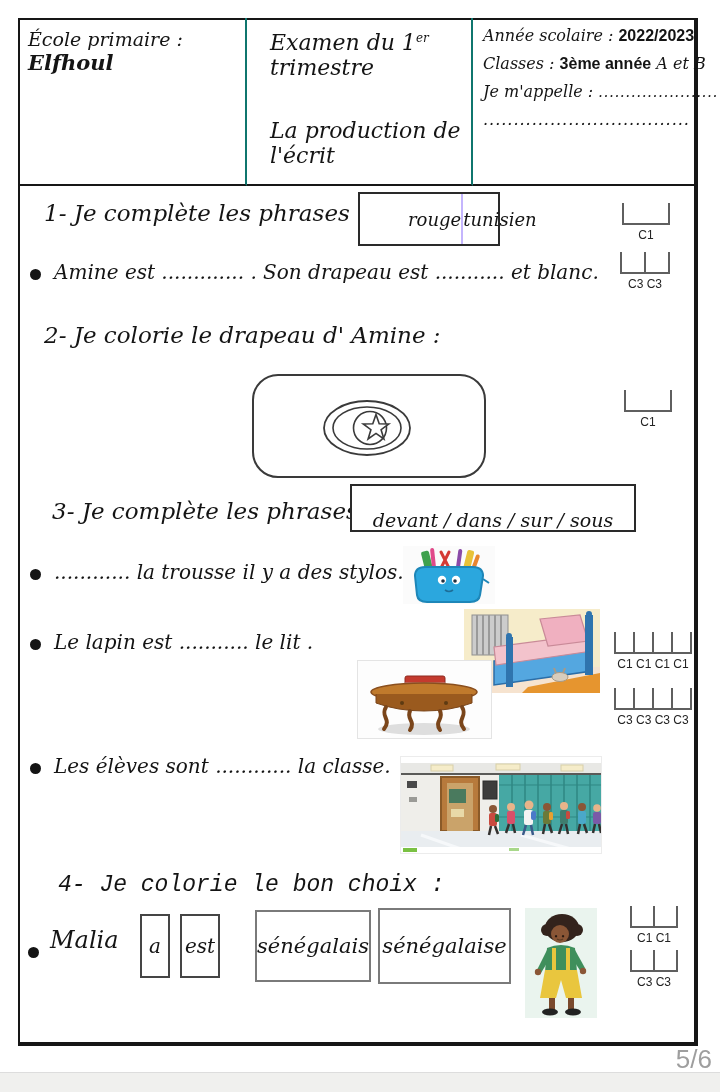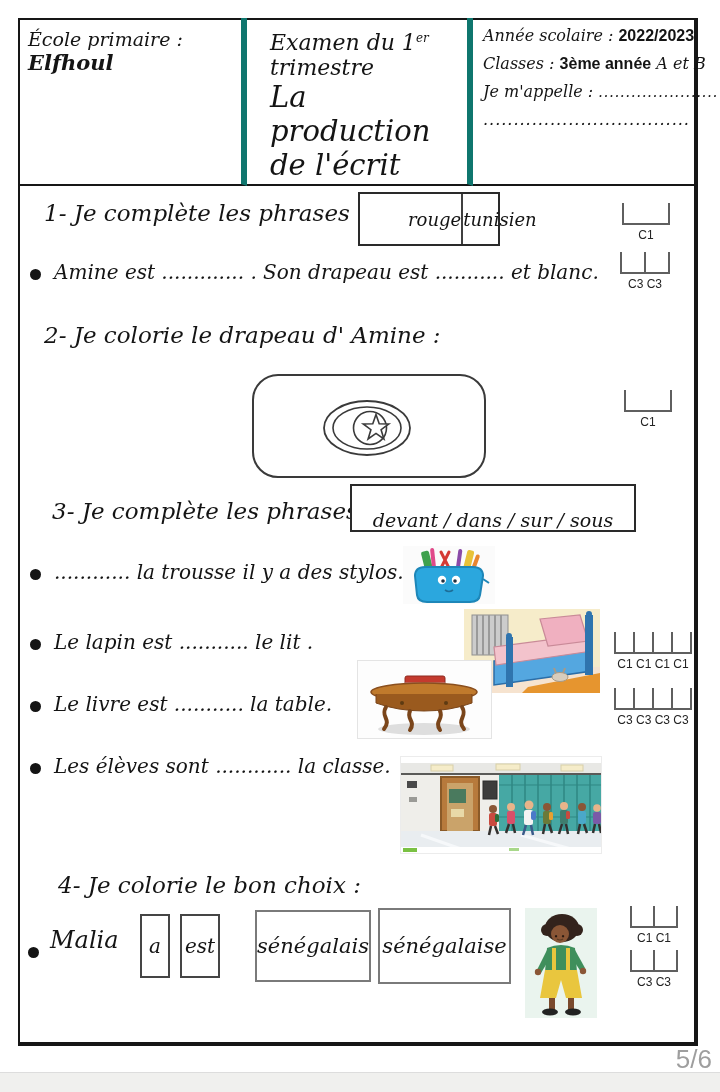--- a/index.html
+++ b/index.html
@@ -8,41 +8,41 @@
          font-family:"DejaVu Serif",serif;color:#141414;}
   .abs{position:absolute;}
   .hand{font-family:"DejaVu Serif",serif;font-style:italic;color:#141414;}
 
   
   .frame{left:18px;top:18px;width:674px;height:1022px;
          border:2px solid #161616;border-right-width:4px;border-bottom-width:4px;}
 
   
   .hdr{left:18px;top:18px;width:676px;height:168px;display:flex;}
-  .hdr-cell{border-right:6px solid #0f766e;border-bottom:2px solid #161616;box-sizing:border-box;height:168px;}
+  .hdr-cell{border-right:2px solid #0f766e;border-bottom:2px solid #161616;box-sizing:border-box;height:168px;}
   .hdr-c1{width:229px;padding:10px 6px 0 10px;}
   .hdr-c2{width:226px;padding:12px 6px 0 23px;}
   .hdr-c3{width:221px;border-right:none;padding:8px 6px 0 10px;}
   .hdr-school{font-size:19px;}
   .hdr-school b{font-size:21px;}
   .exam-line1{font-size:22px;}
   .exam-line1 sup{font-size:12px;}
-  .exam-line2{font-size:29px;}
+  .exam-line2{font-size:22px;margin-top:38px;}
   .hdr-c3 .row{font-size:16px;margin-bottom:9px;white-space:nowrap;}
   .hdr-c3 .bold-print{font-family:"Liberation Sans",sans-serif;font-weight:bold;font-style:normal;font-size:16px;}
   .dotline{font-size:14px;letter-spacing:1px;overflow:hidden;white-space:nowrap;}
 
   .qtitle{font-size:23px;white-space:nowrap;}
   .sentence{font-size:20px;white-space:nowrap;}
   .bullet-dot{width:11px;height:11px;border-radius:50%;background:#141414;margin-top:9px;flex:0 0 auto;}
   .brow{display:flex;gap:13px;}
 
   .choicebox{border:2px solid #2a2a2a;display:flex;align-items:stretch;background:#fff;box-sizing:border-box;}
   .choicecell{display:flex;align-items:center;justify-content:center;font-size:18px;}
-  .cb-divider{border-right:2px solid #404040;margin-left:48px;}
+  .cb-divider{border-right:2px solid #c4b5fd;margin-left:48px;}
 
   .optbox{border:2px solid #454545;display:flex;align-items:center;justify-content:center;
           background:#fff;box-sizing:border-box;font-size:20px;}
   .optbox.gray{border-color:#7a7a7a;}
 
   
   .mark{text-align:center;}
   .mbox{display:flex;border:2px solid #5f5f5f;border-top:none;height:22px;box-sizing:border-box;}
   .mcell{border-right:2px solid #5f5f5f;}
   .mcell:last-child{border-right:none;}
@@ -196,24 +196,20 @@
   <div class="abs mark" style="left:614px;top:632px;width:78px;">
     <div class="mbox">
         <div class="mcell" style="flex:1;"></div>
         <div class="mcell" style="flex:1;"></div>
         <div class="mcell" style="flex:1;"></div>
         <div class="mcell" style="flex:1;"></div>
       </div>
     <div class="mlabel">C1 C1 C1 C1</div>
   </div>
 
-  <div class="abs brow" style="left:30px;top:692px;">
-    <div class="bullet-dot"></div>
-    <div class="hand sentence">Le livre est ........... la table.</div>
-  </div>
 
   <svg class="abs imgpanel" style="left:357px;top:660px;border:1px solid #e4e4e4;" width="133" height="77" viewBox="0 0 133 77">
     <rect x="0" y="0" width="133" height="77" fill="#fdfdfd"></rect>
     <ellipse cx="66" cy="68" rx="46" ry="6" fill="#dedede"></ellipse>
     <rect x="47" y="15" width="40" height="9" rx="2" fill="#c43a2e" stroke="#8e2a20"></rect>
     <rect x="47" y="22" width="40" height="3.5" fill="#eeeeee" stroke="#bbbbbb" stroke-width="0.7"></rect>
     <ellipse cx="66" cy="31" rx="53" ry="9" fill="#c07a2c" stroke="#8a4f1e" stroke-width="1.5"></ellipse>
     <path d="M18,33 L18,42 Q40,50 66,50 Q92,50 114,42 L114,33" fill="#9a5a1e" stroke="#7a451a"></path>
     <circle cx="44" cy="42" r="2" fill="#5d3a12"></circle>
       <circle cx="88" cy="42" r="2" fill="#5d3a12"></circle>
@@ -300,21 +296,21 @@
           <circle cx="196" cy="51" r="3.8" fill="#e8b48a"></circle>
           <rect x="192" y="55" width="8" height="12" rx="2" fill="#7a5aa8"></rect>
           <path d="M194,67 l-2,9 M198,67 l2,9" stroke="#33312f" stroke-width="2.5"></path>
         </g>
     </g>
     <rect x="0" y="90" width="200" height="6" fill="#ffffff"></rect>
     <rect x="2" y="91" width="14" height="4" fill="#7ac143"></rect>
     <rect x="108" y="91" width="10" height="3" fill="#a8d88a"></rect>
   </svg>
 
-  <div class="abs hand qtitle" style="left:58px;top:872px;">4- Je colorie le bon choix :</div>
+  <div class="abs hand qtitle" style="left:58px;top:872px;font-family:Liberation Mono, monospace;">4- Je colorie le bon choix :</div>
 
   <div class="abs bullet-dot" style="left:28px;top:938px;"></div>
   <div class="abs hand" style="left:50px;top:926px;font-size:24px;">Malia</div>
 
   <div class="abs optbox hand" style="left:140px;top:914px;width:30px;height:64px;">a</div>
   <div class="abs optbox hand" style="left:180px;top:914px;width:40px;height:64px;">est</div>
   <div class="abs optbox gray hand" style="left:255px;top:910px;width:116px;height:72px;font-size:21px;">sénégalais</div>
   <div class="abs optbox gray hand" style="left:378px;top:908px;width:133px;height:76px;font-size:21px;">sénégalaise</div>
 
   <svg class="abs" style="left:525px;top:908px;" width="72" height="110" viewBox="0 0 72 110">

